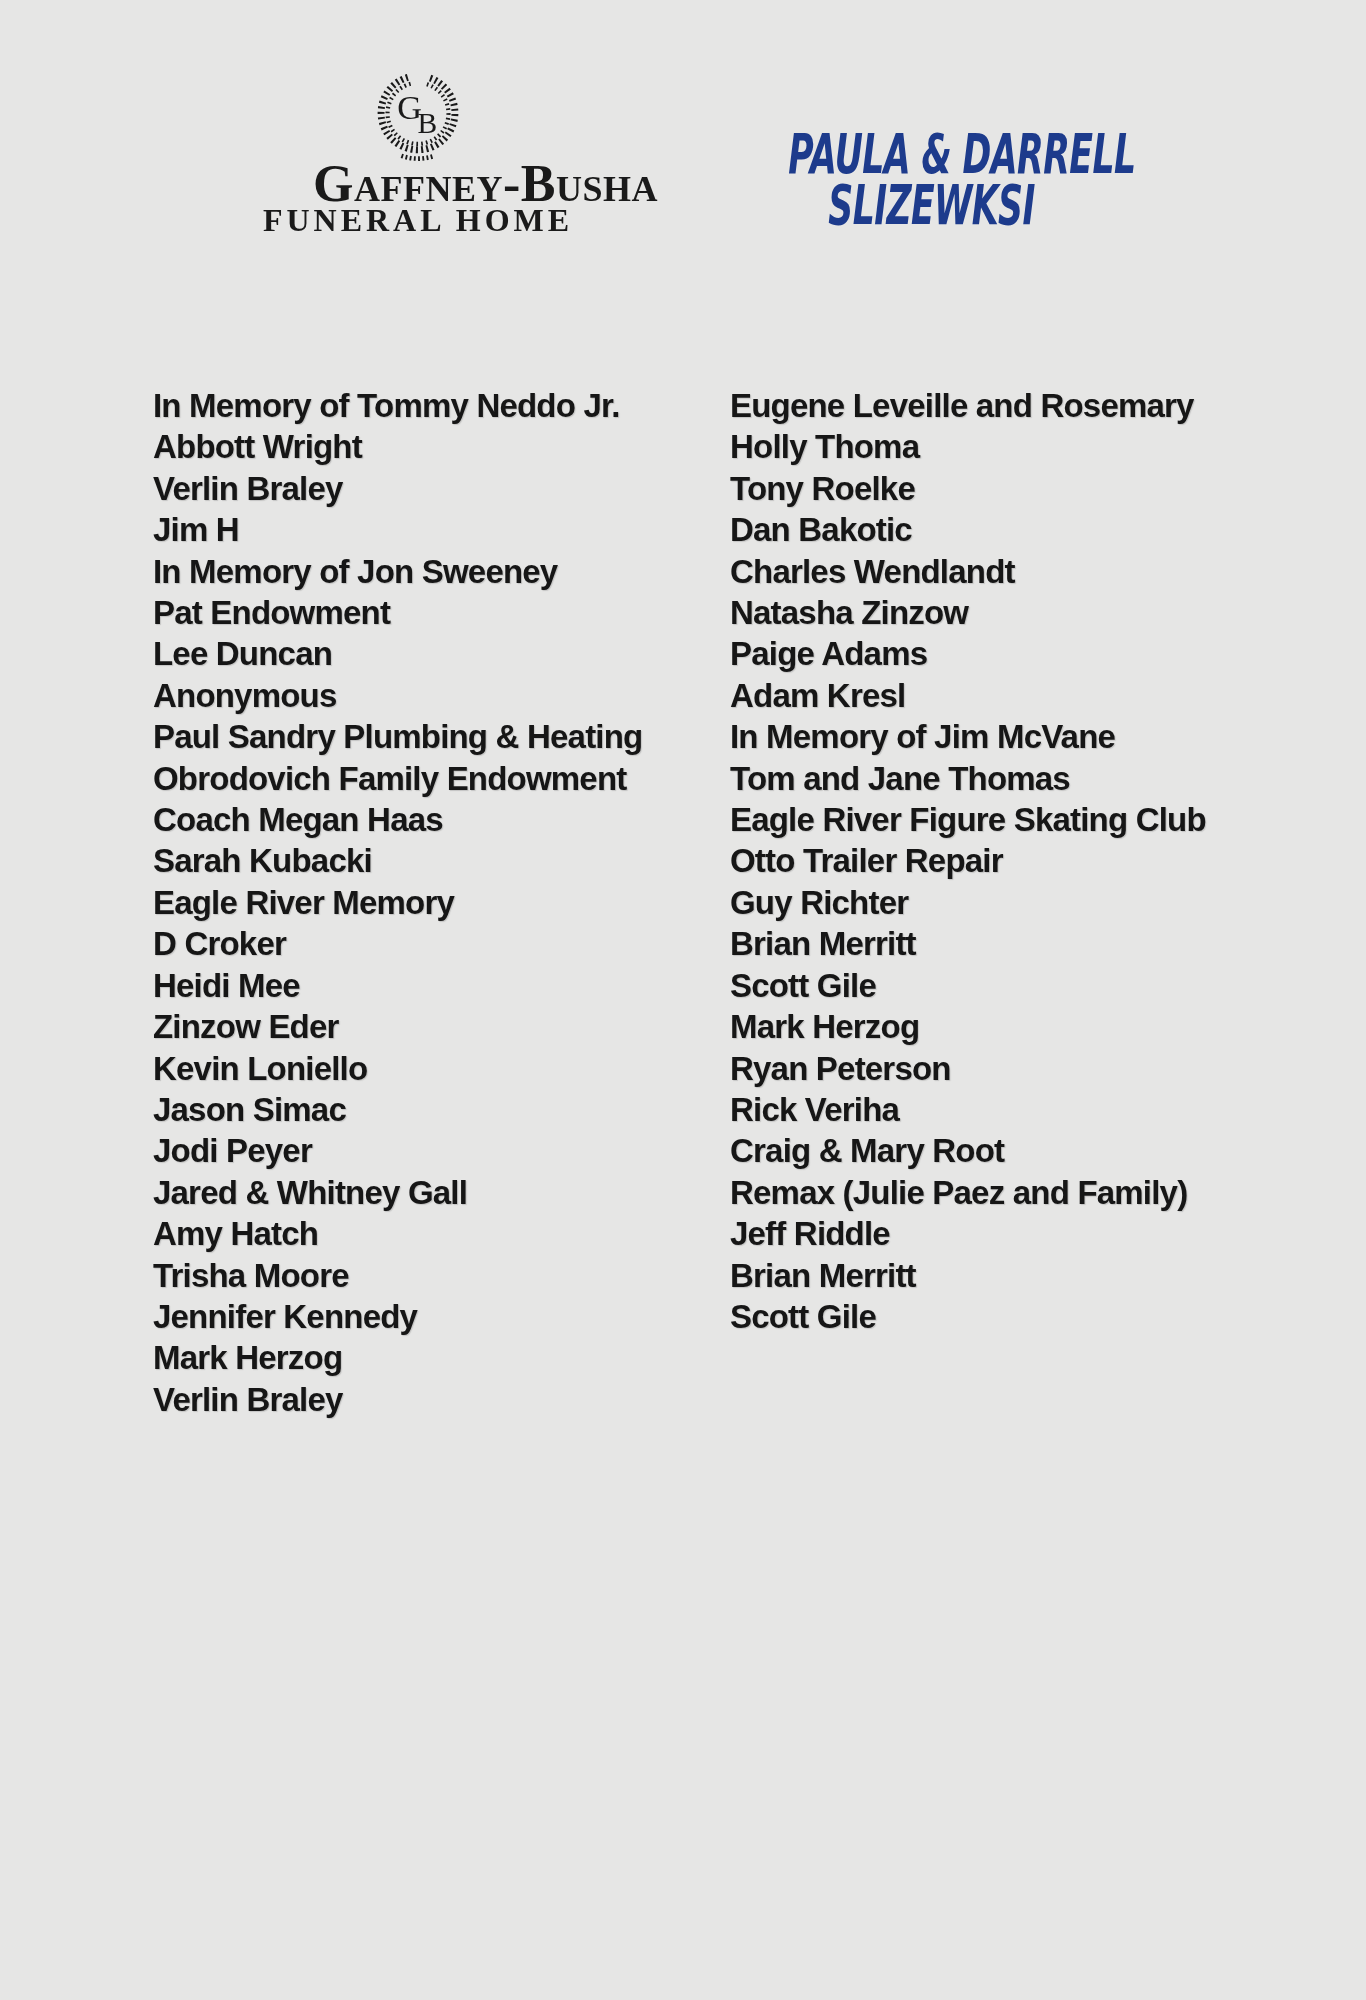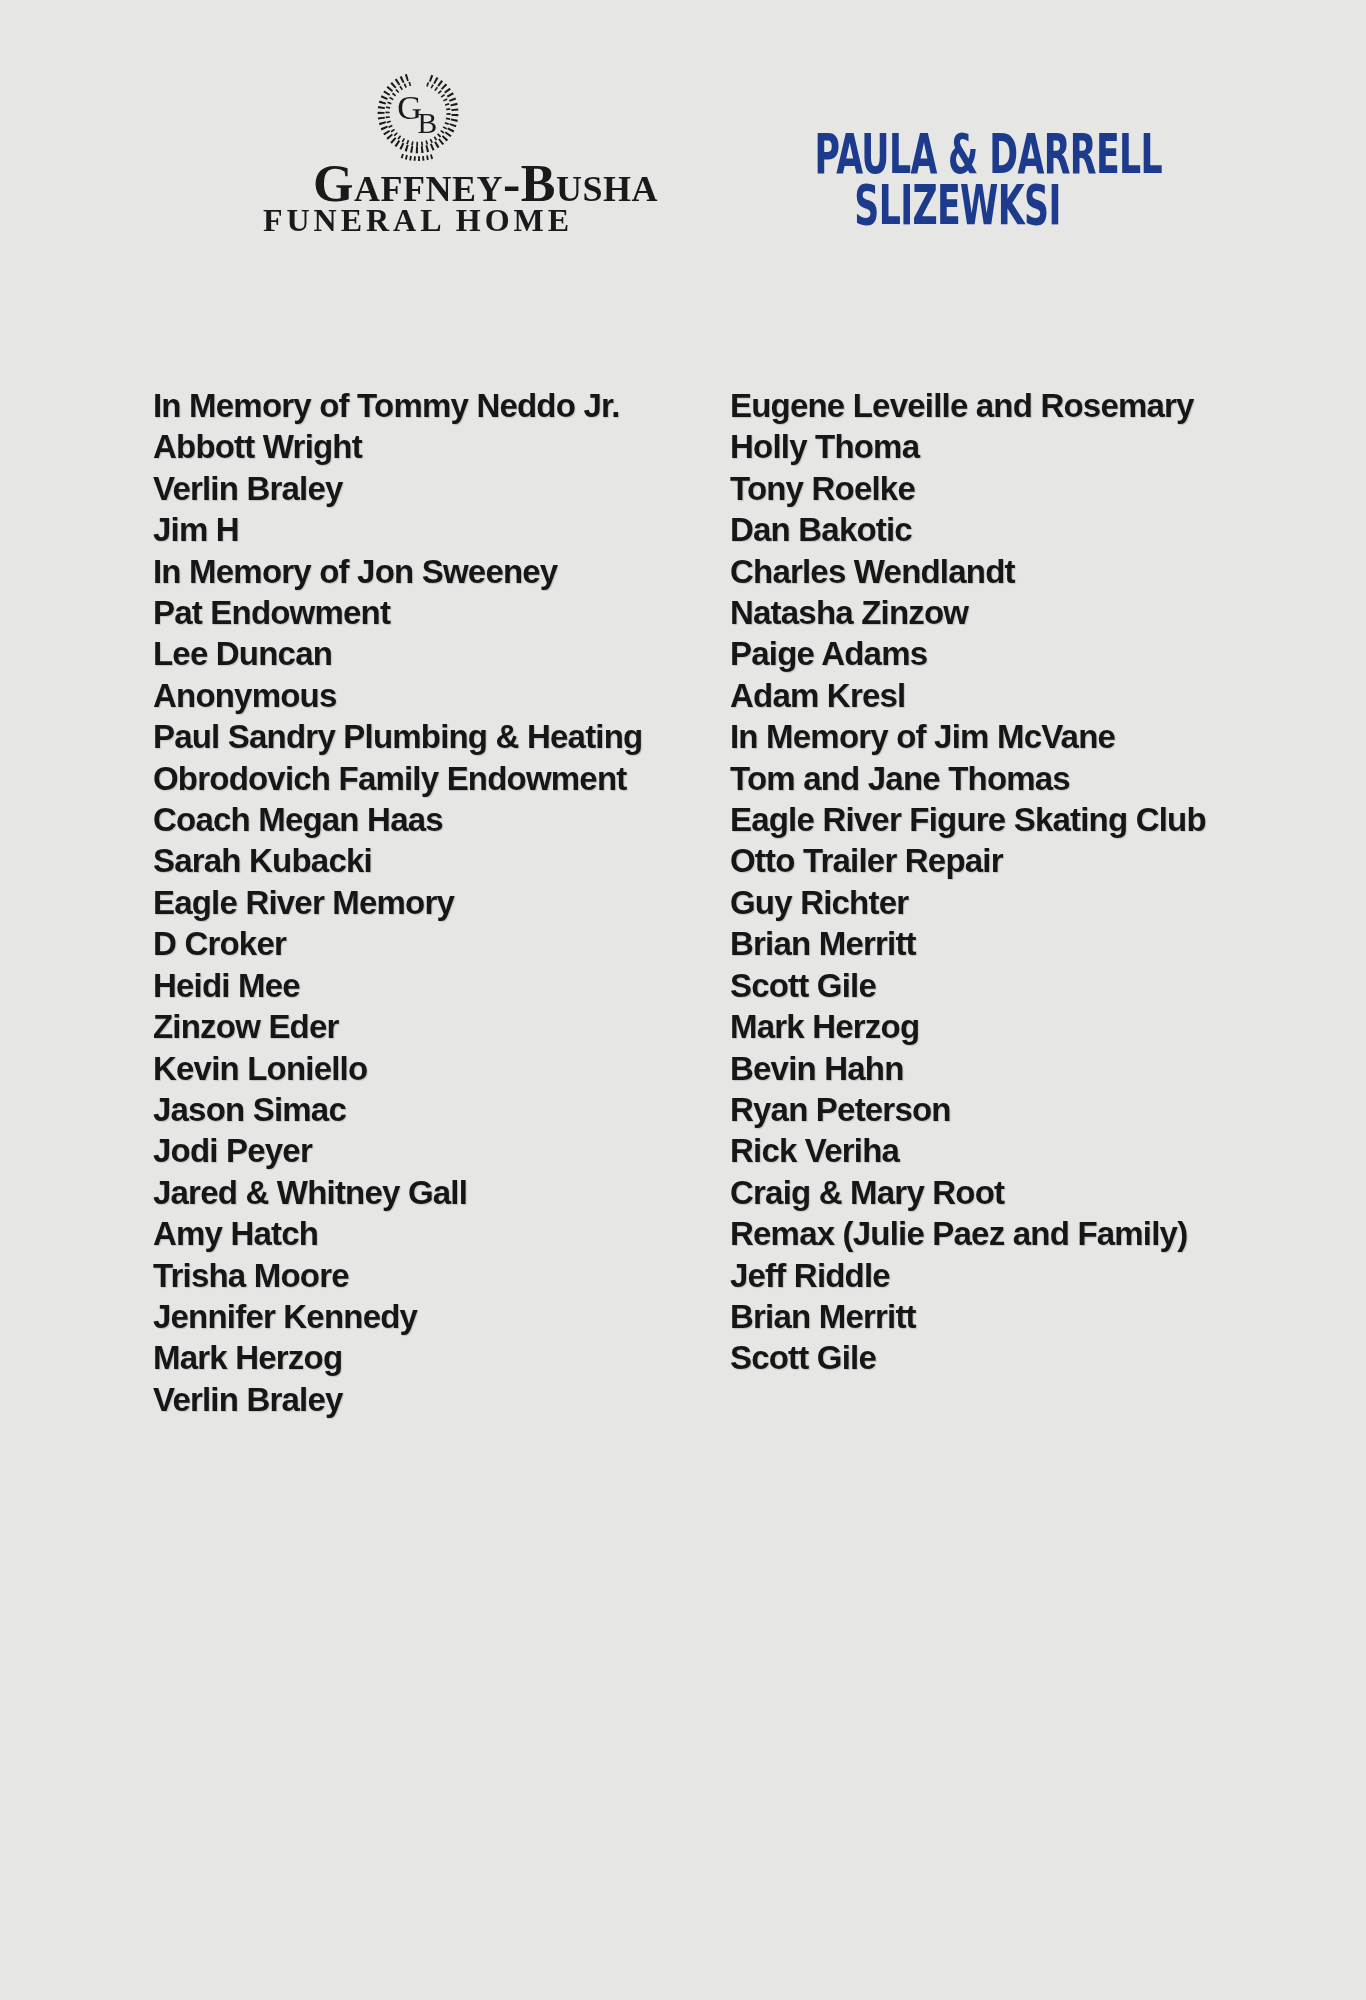--- a/index.html
+++ b/index.html
@@ -43,28 +43,29 @@
     font-weight: 700;
     font-size: 32px;
     line-height: 1;
     letter-spacing: 4px;
     white-space: nowrap;
   }
 
   
   .title-block {
     position: absolute;
-    left: 708px; top: 128px; width: 500px;
+    left: 682px; top: 128px; width: 500px;
     text-align: center;
     font-family: "DejaVu Sans", sans-serif;
     font-weight: bold;
     font-size: 56px;
     line-height: 51px;
     letter-spacing: -1px;
     white-space: nowrap;
+    font-style: italic;
   }
   .title-line {
     display: inline-block;
     transform: scaleX(0.62);
     transform-origin: 50% 50%;
   }
 
   
   .donor-col {
     position: absolute;
@@ -143,21 +144,20 @@
       <div>Paige Adams</div>
       <div>Adam Kresl</div>
       <div>In Memory of Jim McVane</div>
       <div>Tom and Jane Thomas</div>
       <div>Eagle River Figure Skating Club</div>
       <div>Otto Trailer Repair</div>
       <div>Guy Richter</div>
       <div>Brian Merritt</div>
       <div>Scott Gile</div>
       <div>Mark Herzog</div>
-      <div>Bevin Hahn</div>
       <div>Ryan Peterson</div>
       <div>Rick Veriha</div>
       <div>Craig &amp; Mary Root</div>
       <div>Remax (Julie Paez and Family)</div>
       <div>Jeff Riddle</div>
       <div>Brian Merritt</div>
       <div>Scott Gile</div>
     </div>
 
 </div>

